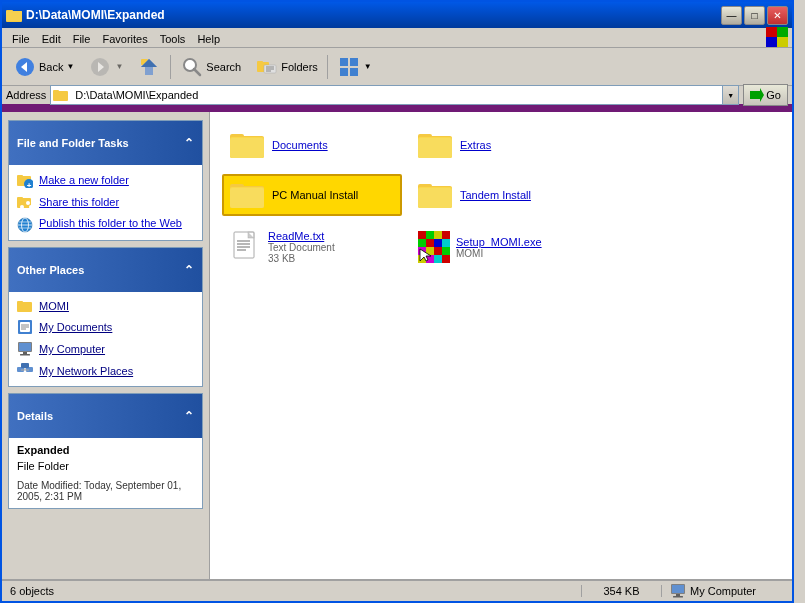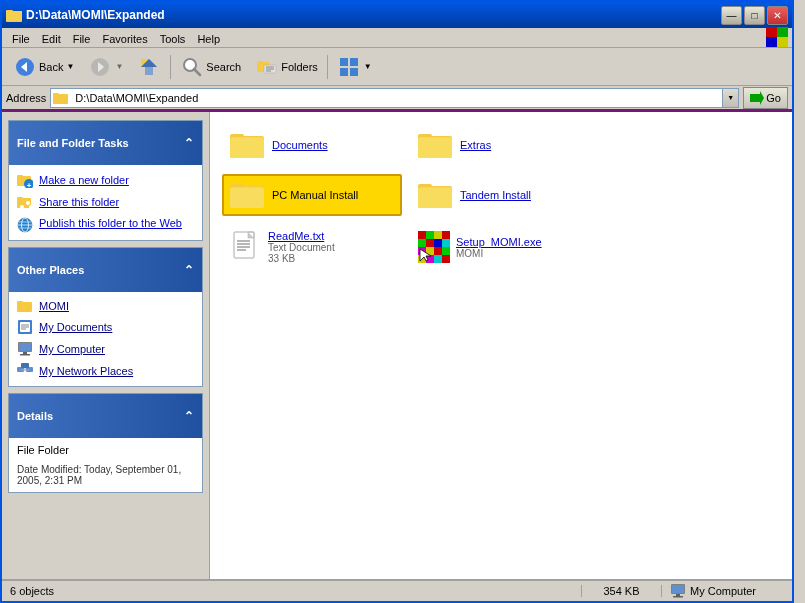--- a/index.html
+++ b/index.html
@@ -119,21 +119,21 @@
       margin-left: 1px;
     }
 
     
     .address-bar {
       background: #d4d0c8;
       height: 26px;
       display: flex;
       align-items: center;
       padding: 0 4px;
-      border-bottom: 3px solid #701a75;
+      border-bottom: 8px solid #701a75;
       flex-shrink: 0;
       gap: 4px;
     }
 
     .address-label {
       font-size: 11px;
       white-space: nowrap;
     }
 
     .address-go-btn {
@@ -610,20 +610,21 @@
           </div>
         </div>
       </div>
 
       <div class="panel-section">
         <div class="panel-header">
           <span>Details</span>
           <span class="collapse-arrow">⌃</span>
         </div>
         <div class="panel-content">
+          <div class="details-name">Expanded</div>
           <div class="details-type">File Folder</div>
           <div class="details-modified">Date Modified: Today, September 01, 2005, 2:31 PM</div>
         </div>
       </div>
 
     </div>
 
     <div class="file-area">
       <div class="file-grid">
 

